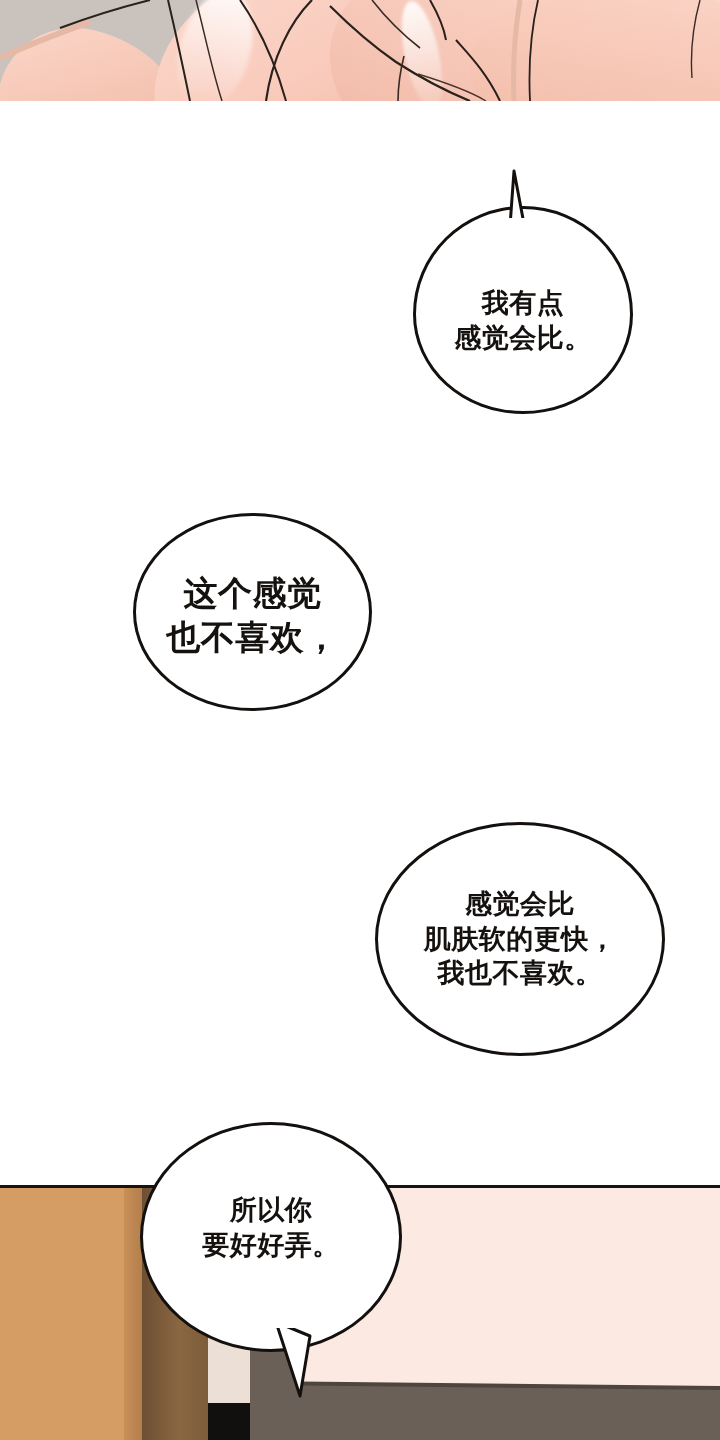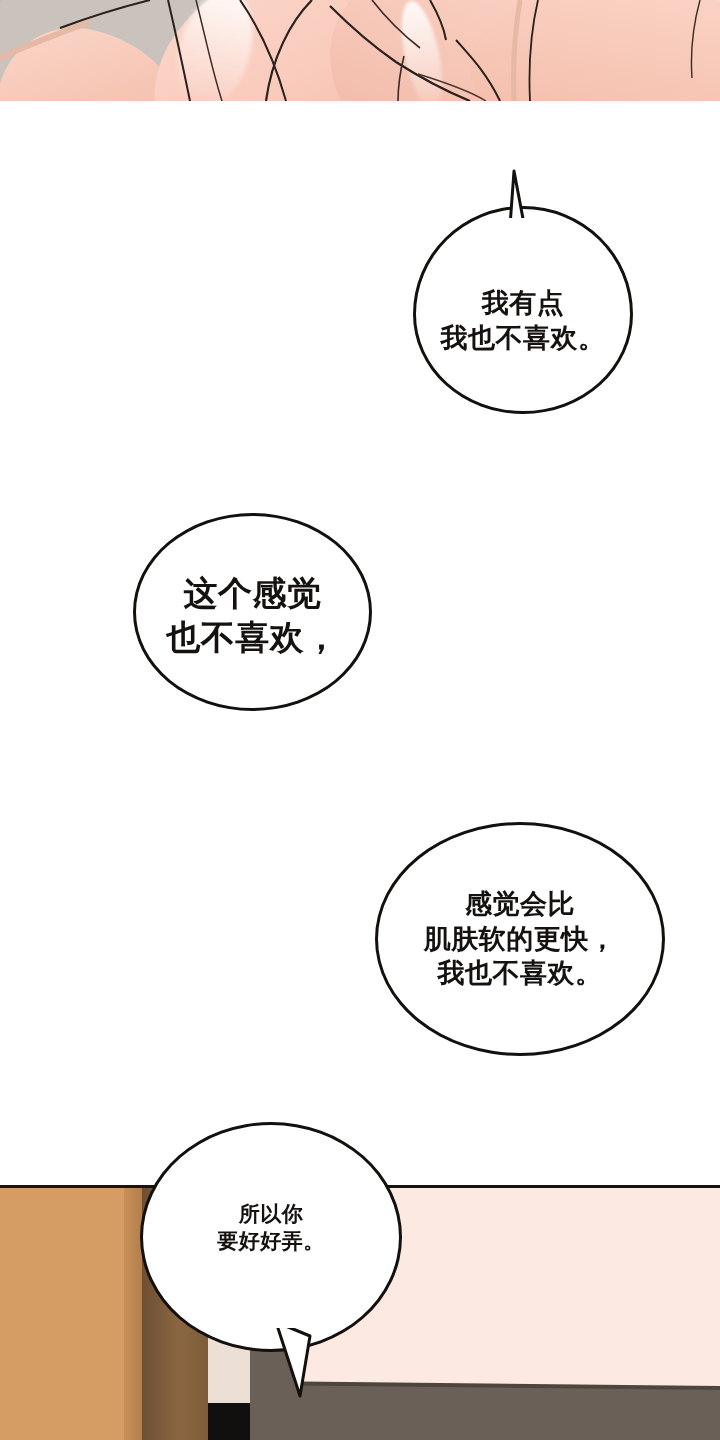--- a/index.html
+++ b/index.html
@@ -199,21 +199,21 @@
     border-radius: 50%;
   }
   #bubble-3 .txt { font-size: 27px; }
 
   #bubble-4 {
     left: 140px; top: 1122px;
     width: 262px; height: 230px;
     border-radius: 50%;
     z-index: 6;
   }
-  #bubble-4 .txt { font-size: 21px; padding-bottom: 18px; }
+  #bubble-4 .txt { font-size: 27px; padding-bottom: 18px; }
 
   
   .tail-svg { position: absolute; pointer-events: none; }
   #tail-1 { left: 488px; top: 168px; width: 60px; height: 60px; z-index: 5; }
   #tail-4 { left: 270px; top: 1320px; width: 70px; height: 80px; z-index: 7; }
 </style>
 </head>
 <body>
 
 <div id="page">
@@ -262,21 +262,21 @@
     <div class="panel-bottom-topline"></div>
   </div>
 
   <svg class="tail-svg" id="tail-1" viewBox="0 0 60 60">
     <path d="M22 58 L26 3 L36 56 Z" fill="#ffffff" stroke="#14100e" stroke-width="3" stroke-linejoin="round"></path>
     <rect x="18" y="50" width="24" height="12" fill="#ffffff"></rect>
   </svg>
 
   <div class="bubble" id="bubble-1">
     <div class="txt">我有点
-我也不喜欢。</div>
+感觉会比。</div>
   </div>
 
   <div class="bubble" id="bubble-2">
     <div class="txt">这个感觉
 也不喜欢，</div>
   </div>
 
   <div class="bubble" id="bubble-3">
     <div class="txt">感觉会比
 肌肤软的更快，

